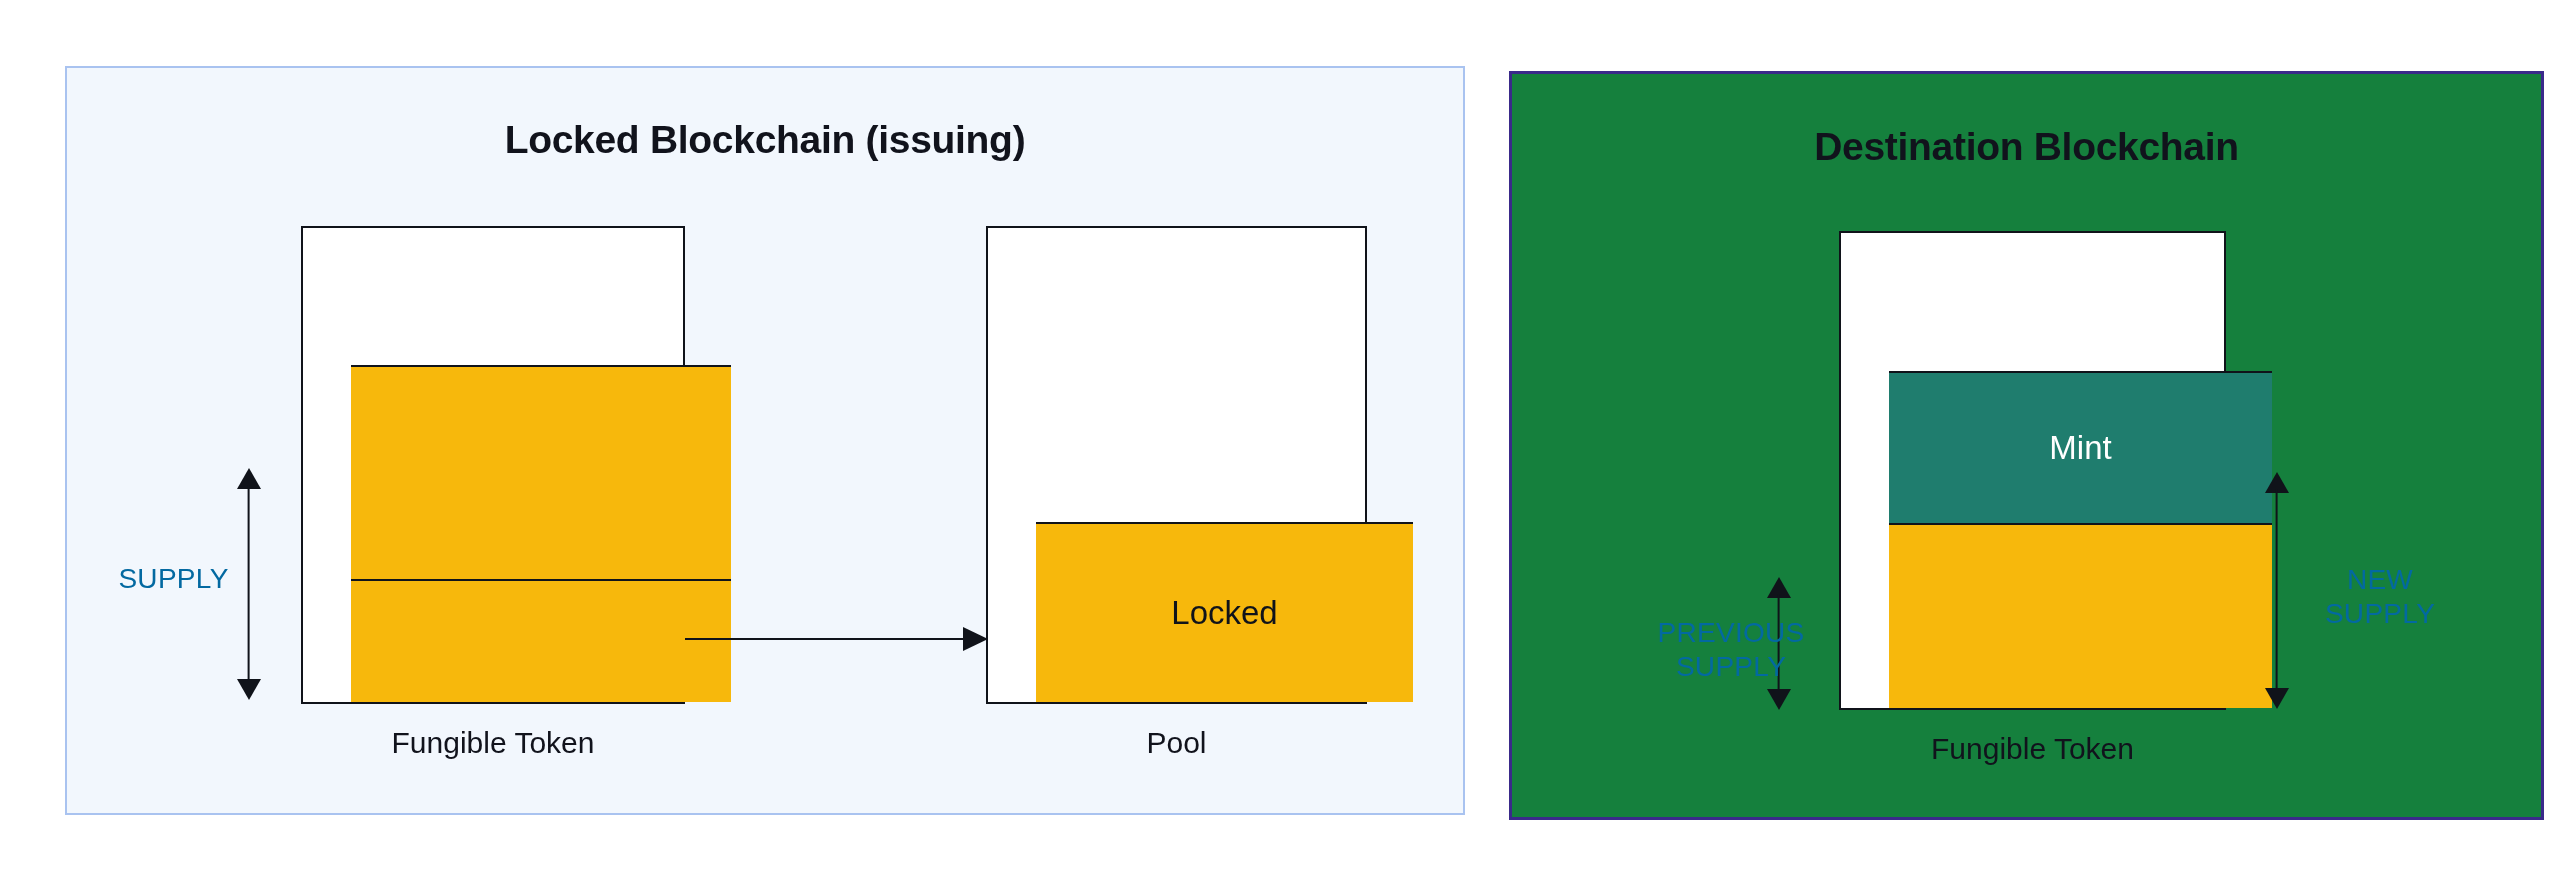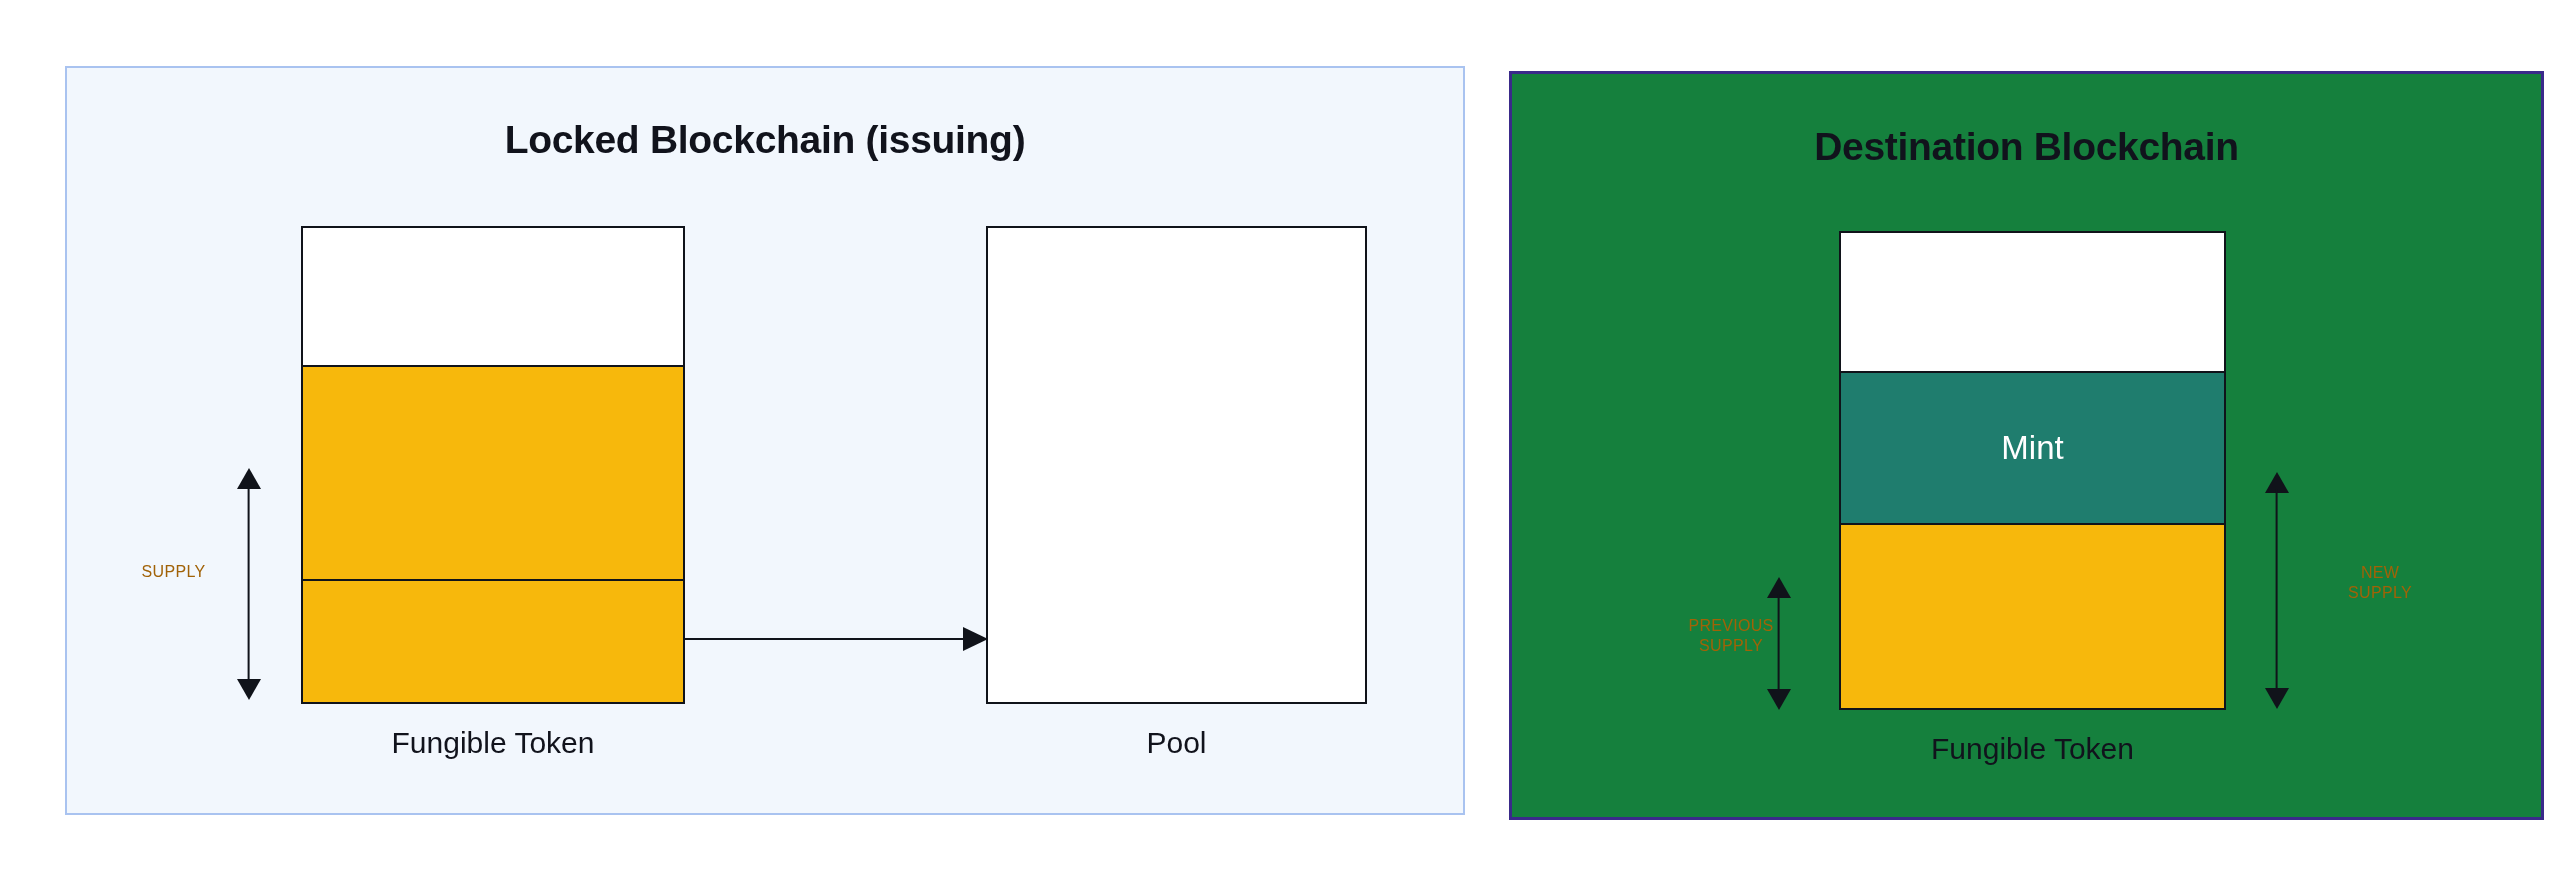--- a/index.html
+++ b/index.html
@@ -66,21 +66,21 @@
     display: flex;
     align-items: center;
     justify-content: center;
     font-size: 33px;
     font-weight: 400;
     line-height: 1;
   }
   .seg-empty { background: transparent; }
   .seg-gold  { background: #f7b80c; color: #10131a; }
   .seg-teal  { background: #1f7d6e; color: #ffffff; }
-  .seg-div-top { border-top: 2.2px solid #10131a; }
+  .seg-div-top { border-top: 2.2px solid #10131a; margin-left: 48px; }
 
   .bar-caption {
     position: absolute;
     text-align: center;
     font-size: 30px;
     color: #11131c;
     white-space: nowrap;
   }
 
   
@@ -111,22 +111,22 @@
     height: 0;
     border-left: 12px solid transparent;
     border-right: 12px solid transparent;
   }
   .head-up   { border-bottom: 21px solid #10131a; top: 0; }
   .head-down { border-top: 21px solid #10131a; bottom: 0; }
 
   .measure-label {
     position: absolute;
     text-align: center;
-    font-size: 16px;
-    color: #a16207;
+    font-size: 28px;
+    color: #0369a1;
     line-height: 1.22;
     white-space: pre-line;
     letter-spacing: 0.3px;
   }
 
   
   #measure-supply { left: 232px; top: 468px; width: 33px; height: 232px; }
   #label-supply   { left: 110px; top: 562px; width: 127px; }
 
   
@@ -174,20 +174,21 @@
 
 <div class="bar" id="bar-source-token">
   <div class="seg seg-empty" style="height:29%"></div>
   <div class="seg seg-gold seg-div-top" style="height:45%"></div>
   <div class="seg seg-gold seg-div-top" style="height:26%"></div>
 </div>
 <div class="bar-caption" id="caption-source-token">Fungible Token</div>
 
 <div class="bar" id="bar-source-pool">
   <div class="seg seg-empty" style="height:62%"></div>
+  <div class="seg seg-gold seg-div-top" style="height:38%">Locked</div>
 </div>
 <div class="bar-caption" id="caption-source-pool">Pool</div>
 
 <div class="measure" id="measure-supply">
   <div class="head head-up"></div>
   <div class="shaft" style="top:16.6px; bottom:16.6px;"></div>
   <div class="head head-down"></div>
 </div>
 <div class="measure-label" id="label-supply">SUPPLY</div>
 

